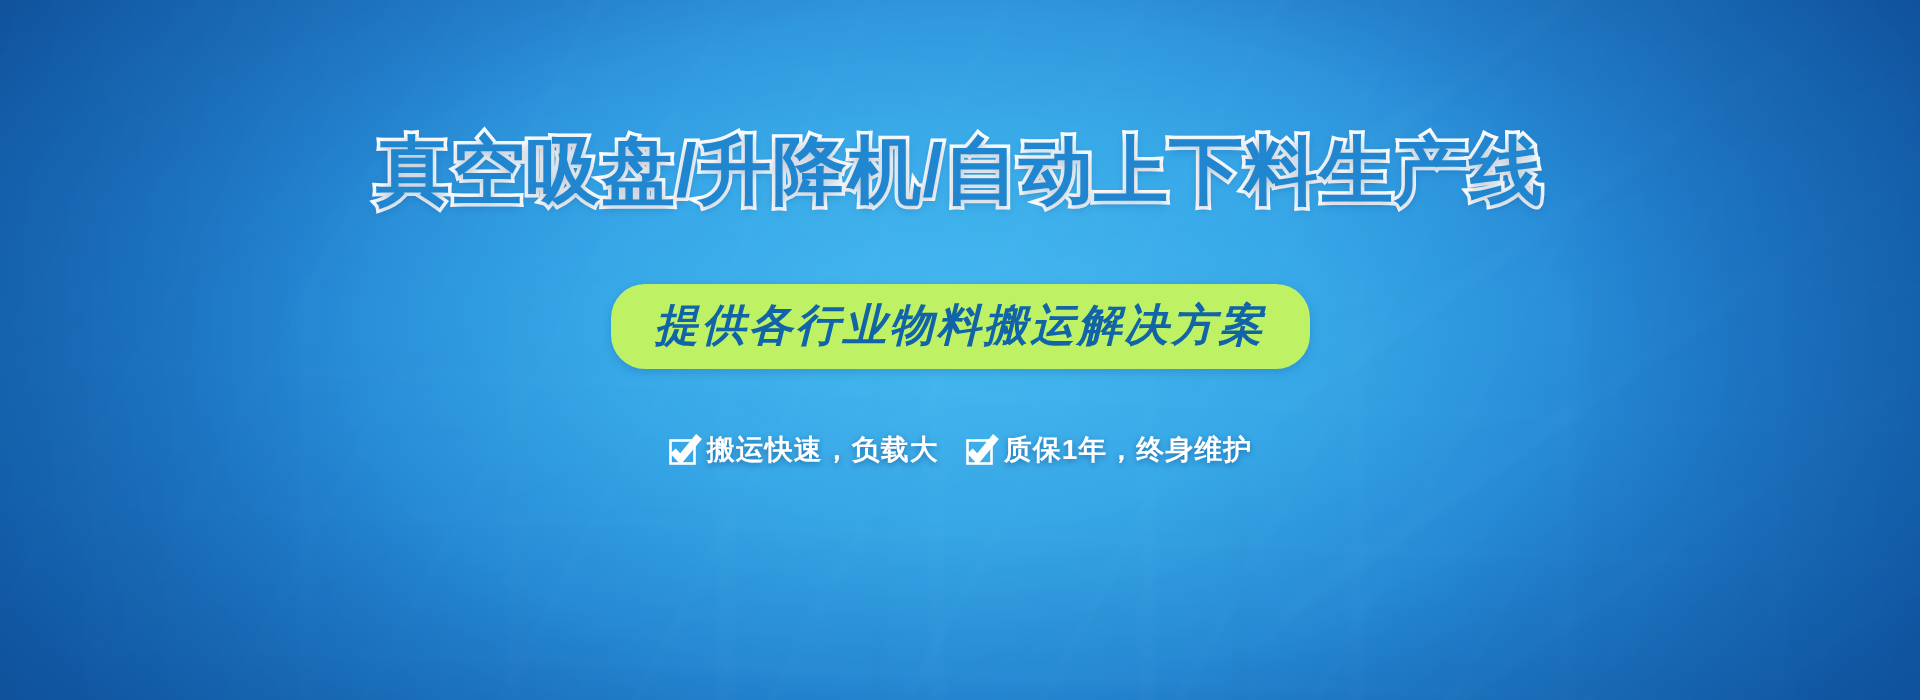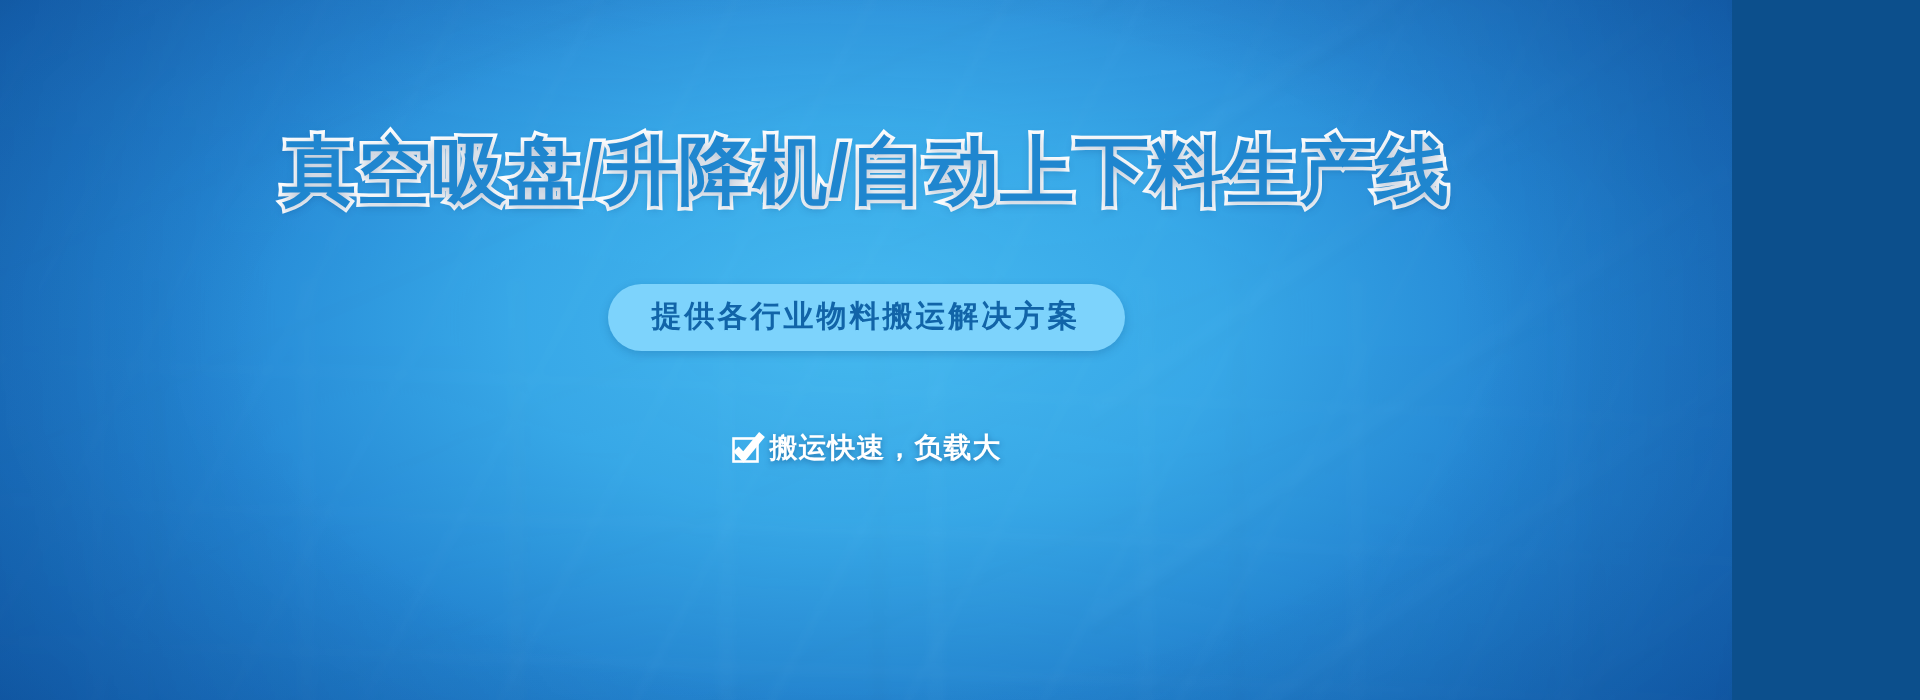--- a/index.html
+++ b/index.html
@@ -2,21 +2,21 @@
 <html><head>
 <meta charset="utf-8">
 <style>
   html, body {
     margin: 0;
     padding: 0;
     background: #0c4f8c;
   }
   #banner {
     position: relative;
-    width: 1732px;
+    width: 1920px;
     height: 700px;
     overflow: hidden;
     font-family: "Liberation Sans", "DejaVu Sans", sans-serif;
     user-select: none;
   }
 
   
   .bg-base {
     position: absolute;
     inset: 0;
@@ -149,33 +149,34 @@
     letter-spacing: 1px;
     color: #1f86cf;
     -webkit-text-stroke: 7px #ffffff;
     paint-order: stroke fill;
     text-shadow: 0 3px 10px rgba(8,50,105,0.30);
     white-space: nowrap;
   }
 
   .subtitle-pill {
     margin-top: 26px;
-    background: #7dd3fc;
+    background: #bef264;
     color: #1164a8;
-    font-size: 30px;
+    font-size: 44px;
     font-weight: 700;
     letter-spacing: 3px;
     padding: 12px 44px 14px 44px;
     border-radius: 34px;
     white-space: nowrap;
     box-shadow: 0 3px 10px rgba(10,60,120,0.22);
+    font-style: italic;
   }
 
   .features {
-    margin-top: 78px;
+    margin-top: 62px;
     display: flex;
     align-items: center;
     gap: 26px;
     white-space: nowrap;
   }
   .feature {
     display: flex;
     align-items: center;
     gap: 9px;
   }
@@ -219,16 +220,25 @@
         <span class="check-icon">
           <svg width="30" height="30" viewBox="0 0 30 30" aria-hidden="true">
             <rect x="2.5" y="5.5" width="24" height="23" fill="none" stroke="#ffffff" stroke-width="2.6"></rect>
             <path d="M5 16 L12.5 24 L31 1.5" fill="none" stroke="#ffffff" stroke-width="7.5" stroke-linecap="butt" stroke-linejoin="miter"></path>
           </svg>
         </span>
         <span class="feature-label">搬运快速，负载大</span>
       </div>
 
 
+      <div class="feature">
+        <span class="check-icon">
+          <svg width="30" height="30" viewBox="0 0 30 30" aria-hidden="true">
+            <rect x="2.5" y="5.5" width="24" height="23" fill="none" stroke="#ffffff" stroke-width="2.6"></rect>
+            <path d="M5 16 L12.5 24 L31 1.5" fill="none" stroke="#ffffff" stroke-width="7.5" stroke-linecap="butt" stroke-linejoin="miter"></path>
+          </svg>
+        </span>
+        <span class="feature-label">质保1年，终身维护</span>
+      </div>
 
     </div>
   </div>
 </div>
 
 </body></html>

